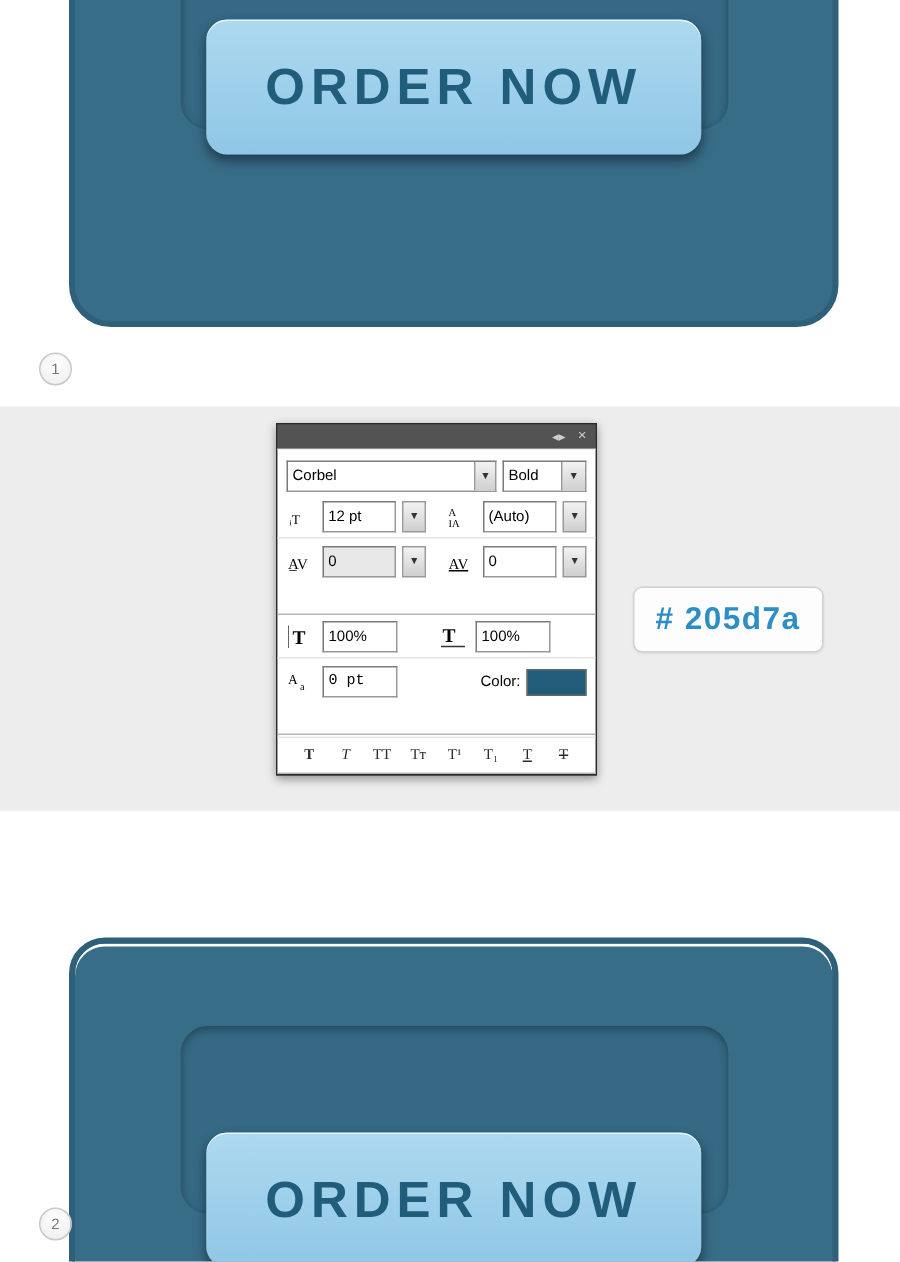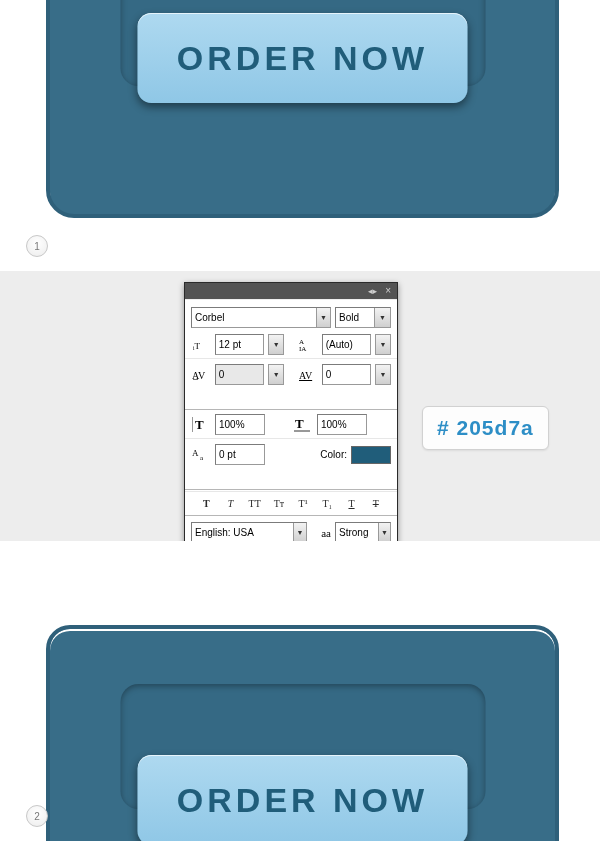--- a/index.html
+++ b/index.html
@@ -47,21 +47,21 @@
 .dd-only{height:19px;background:linear-gradient(#f3f3f3,#cfcfcf);border:1px solid #999;display:flex;align-items:center;justify-content:center;font-size:7px;color:#333}
 
 .glyph{width:20px;height:19px;display:flex;align-items:center;justify-content:center;font-family:"Times New Roman",serif}
 .glyph svg{display:block}
 
 .styles-row{display:flex;justify-content:space-evenly;padding:6px 6px;border-top:1px solid #e7e7e7;border-bottom:1px solid #b6b6b6}
 .style-btn{font-family:"Times New Roman",serif;width:18px;text-align:center;color:#2b2b2b}
 
 .color-swatch{width:38px;height:16px;background:#205d7a;border:1px solid #666}
 
-.hex-label{position:absolute;left:422px;top:135px;background:#fdfdfd;border:1px solid #d1d1d1;border-radius:6px;padding:9px 14px;box-shadow:0 1px 2px rgba(0,0,0,.08);font-family:"Segoe UI",Arial;font-size:21px;font-weight:700;color:#2d8ec6;letter-spacing:1px}
+.hex-label{position:absolute;left:422px;top:120px;background:#fdfdfd;border:1px solid #d1d1d1;border-radius:6px;padding:9px 14px;box-shadow:0 1px 2px rgba(0,0,0,.08);font-family:"Segoe UI",Arial;font-size:21px;font-weight:700;color:#2d8ec6;letter-spacing:1px}
 
 </style>
 </head>
 <body>
 
 <div class="section sec-1">
   <div class="teal-box teal-1">
     <div class="recess recess-1">
       <div class="order-btn order-1">
         <span class="order-label">ORDER NOW</span>
@@ -160,50 +160,38 @@
       </div>
 
       <div class="row sep">
         <div class="glyph">
           <svg width="18" height="15">
               <text x="0" y="9" font-size="9" font-family="serif">A</text>
               <text x="8" y="13" font-size="7" font-family="serif">a</text>
             </svg>
         </div>
         <div class="field" style="width:48px">
-          <input style="width: 44px;" value="0 pt">
+          <input style="width: 44px; font-family: Liberation Mono, monospace;" value="0 pt">
         </div>
         <div style="flex:1"></div>
         <span style="font-size:10px;font-family:Liberation Sans, sans-serif">Color:</span>
         <div class="color-swatch" title="#205d7a"></div>
       </div>
 
       <div class="styles-row">
         <span class="style-btn" style="font-weight:bold">T</span>
         <span class="style-btn" style="font-style:italic">T</span>
         <span class="style-btn" style="font-size:10px">TT</span>
         <span class="style-btn" style="font-size:10px">Tᴛ</span>
         <span class="style-btn" style="font-size:10px">T¹</span>
         <span class="style-btn" style="font-size:10px">T₁</span>
         <span class="style-btn" style="text-decoration:underline">T</span>
         <span class="style-btn" style="text-decoration:line-through">T</span>
       </div>
 
-      <div class="row" style="padding-top:6px;padding-bottom:8px">
-        <div class="field" style="flex:1">
-          <input style="width: 100%;" value="English: USA">
-          <div class="dd">▼</div>
-        </div>
-        <div style="width:6px"></div>
-        <span style="font-size:11px;font-family:Tahoma">aa</span>
-        <div class="field" style="width:54px">
-          <input style="width: 36px;" value="Strong">
-          <div class="dd">▼</div>
-        </div>
-      </div>
 
     </div>
   </div>
 
   <div class="hex-label">
     <span># 205d7a</span>
   </div>
 </div>
 
 <div class="section sec-2">

